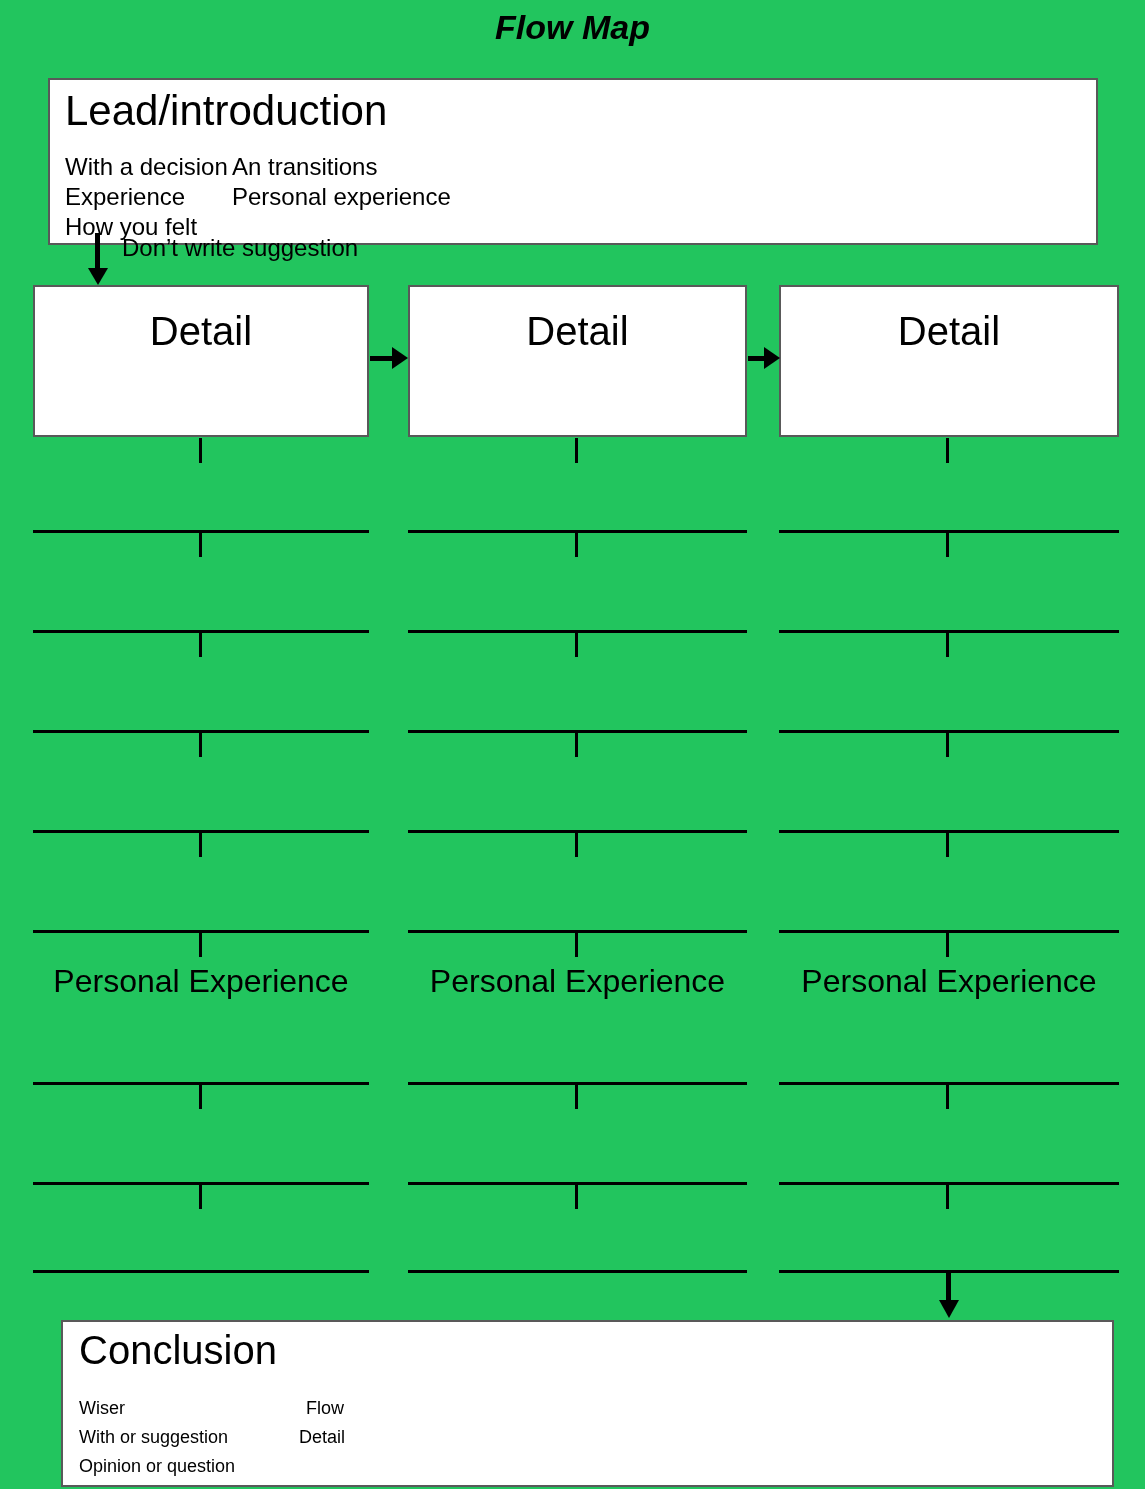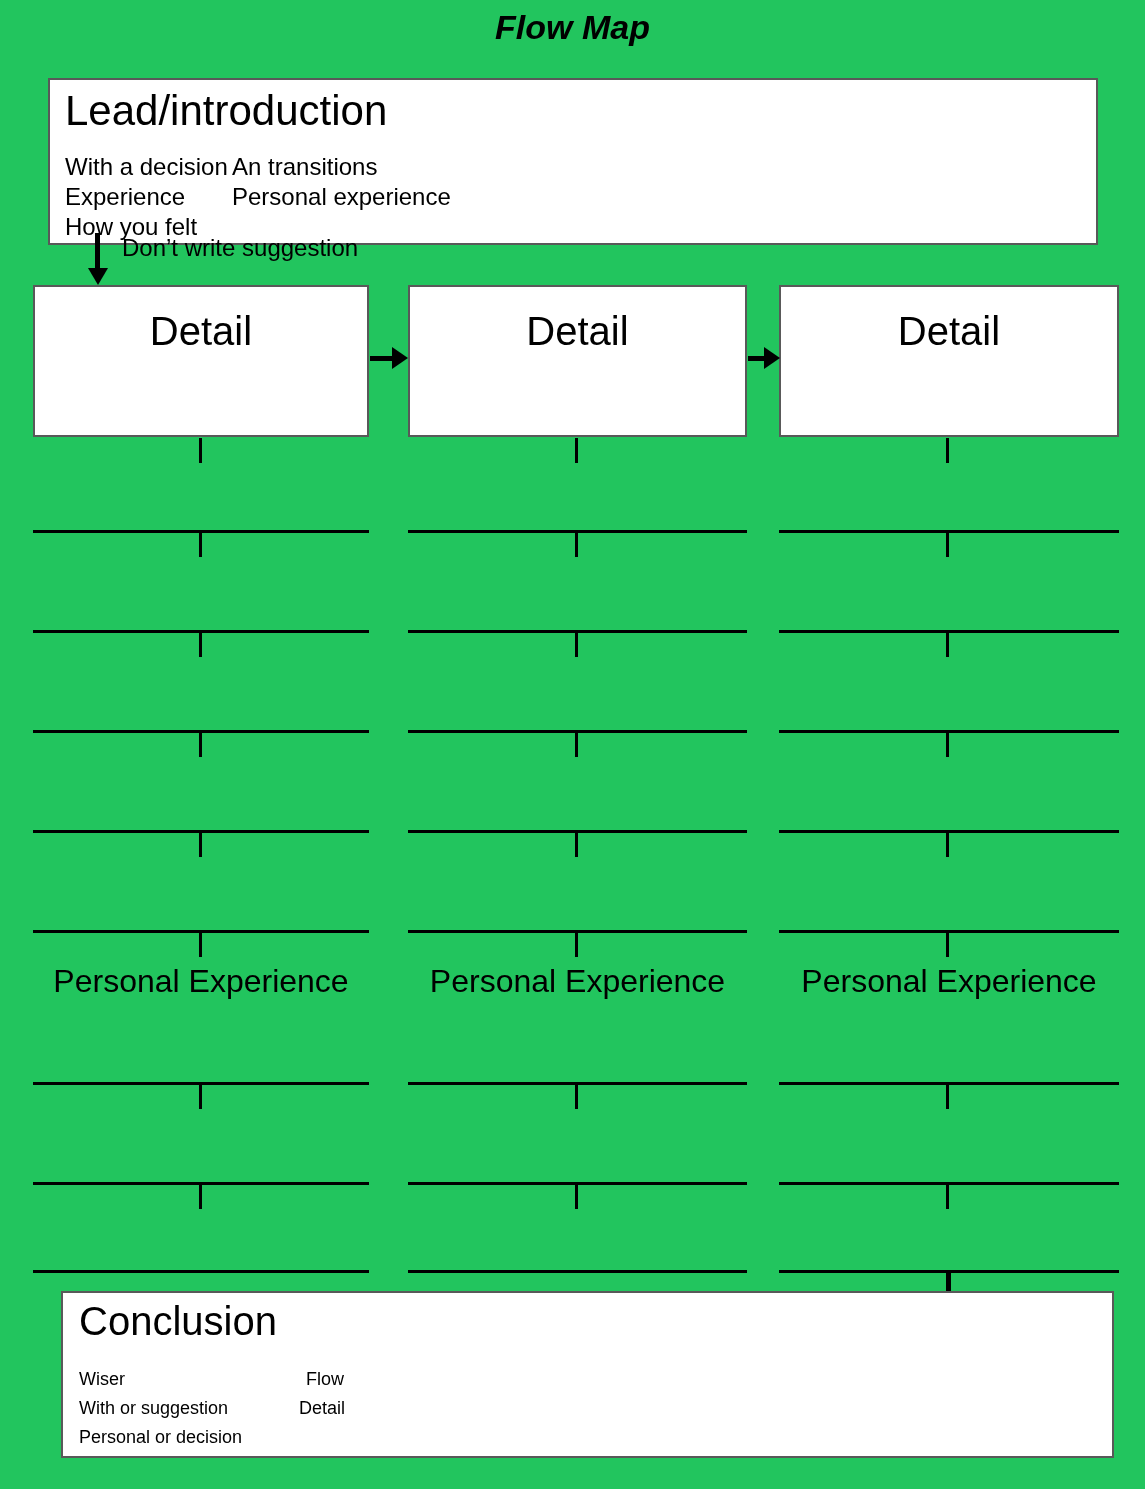--- a/index.html
+++ b/index.html
@@ -26,21 +26,21 @@
   .opt{position:absolute;font-size:24px;line-height:26px;white-space:nowrap;}
   .detail-box{top:285px;height:152px;}
   .detail-label{padding-top:22px;text-align:center;font-size:40px;}
   .shaft{position:absolute;background:#000;}
   .head-down{position:absolute;width:0;height:0;border-left:10px solid transparent;border-right:10px solid transparent;border-top:17px solid #000;}
   .head-right{position:absolute;width:0;height:0;border-top:11px solid transparent;border-bottom:11px solid transparent;border-left:16px solid #000;}
   .note{position:absolute;left:122px;top:234px;font-size:24px;white-space:nowrap;}
   .wline{position:absolute;height:3px;background:var(--line-color,#000);}
   .tick{position:absolute;width:3px;background:var(--line-color,#000);}
   .pe-label{position:absolute;top:963px;text-align:center;font-size:32px;white-space:nowrap;}
-  .conclusion-box{left:61px;top:1291px;width:1053px;height:167px;}
+  .conclusion-box{left:61px;top:1320px;width:1053px;height:167px;}
   .conclusion-heading{position:absolute;left:16px;top:6px;font-size:40px;line-height:44px;font-weight:400;}
   .copt{position:absolute;font-size:18px;line-height:24px;white-space:nowrap;}
 </style>
 </head>
 <body>
 
 <div class="page">
 
   <div class="page-title">Flow Map</div>
 
@@ -136,16 +136,16 @@
     <div class="shaft" style="left:10px;top:0;width:5px;height:29px;"></div>
     <div class="head-down" style="left:3px;top:27px;border-top-width:18px;"></div>
   </div>
 
   <div class="box conclusion-box">
     <div class="conclusion-heading">Conclusion</div>
     <span class="copt" style="left:16px;top:74px">Wiser</span>
     <span class="copt" style="left:243px;top:74px">Flow</span>
     <span class="copt" style="left:16px;top:103px">With or suggestion</span>
     <span class="copt" style="left:236px;top:103px">Detail</span>
-    <span class="copt" style="left:16px;top:132px">Personal or decision</span>
+    <span class="copt" style="left:16px;top:132px">Opinion or question</span>
   </div>
 
 </div>
 
 </body></html>

